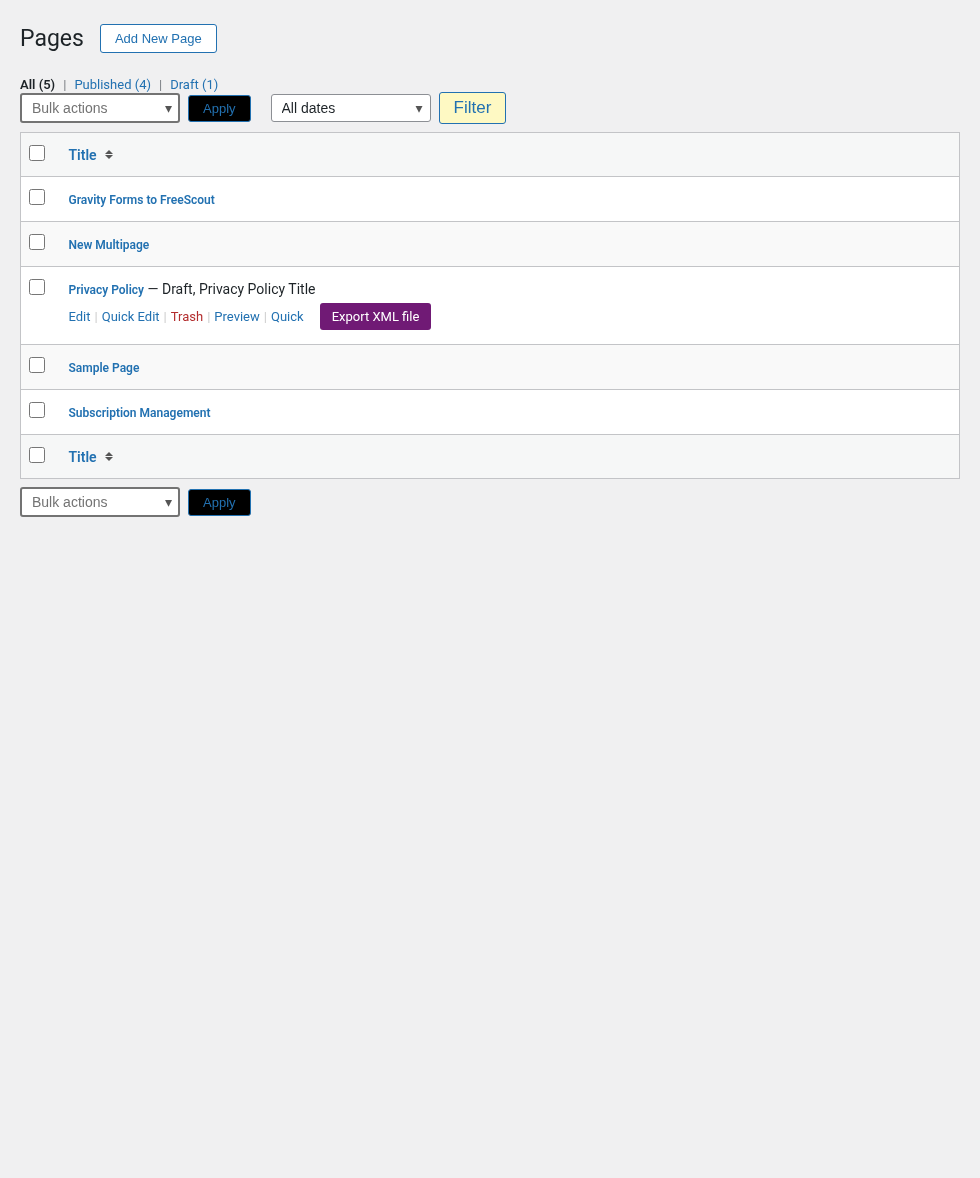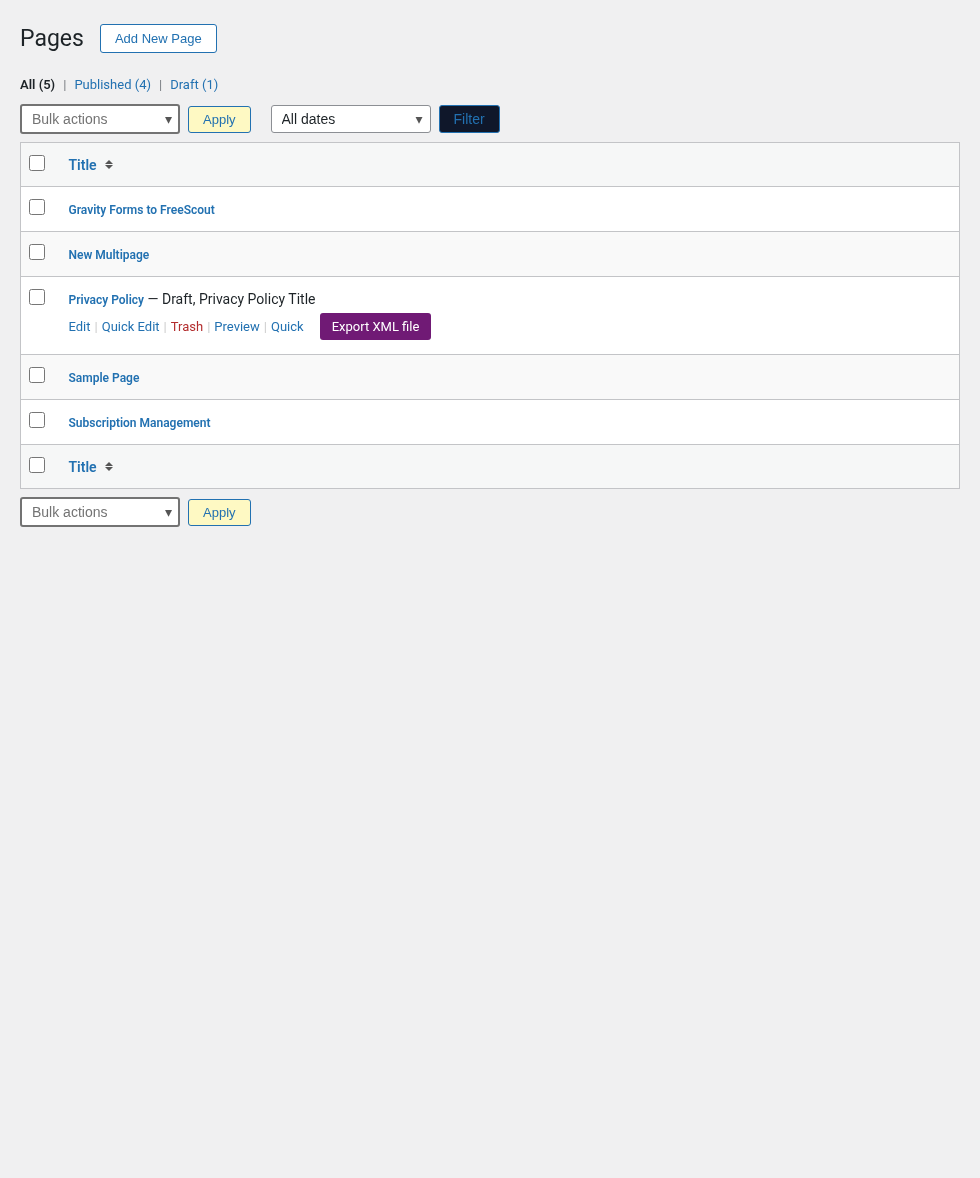--- a/index.html
+++ b/index.html
@@ -27,21 +27,20 @@
       background: #fff;
       color: #2271b1;
       padding: 6px 14px;
       font-size: 13px;
       cursor: pointer;
       border-radius: 3px;
     }
     .subsubsub {
       display: flex;
       gap: 4px;
-      margin-bottom: 12px;
       font-size: 13px;
       align-items: flex-end;
     }
     .subsubsub-link {
       color: #2271b1;
       text-decoration: none;
       cursor: pointer;
     }
     .subsubsub-current {
       color: #1d2327;
@@ -75,21 +74,21 @@
       color: #737373;
     }
     .bulk-actions-wrapper .chevron {
       position: absolute;
       right: 8px;
       pointer-events: none;
       color: #555;
     }
     .apply-btn {
       border: 1px solid #2271b1;
-      background: #fef9c3;
+      background: #000000;
       color: #2271b1;
       padding: 5px 14px;
       font-size: 13px;
       cursor: pointer;
       border-radius: 3px;
       text-align: right;
     }
     .filter-wrapper {
       display: flex;
       align-items: center;
@@ -114,24 +113,24 @@
       color: #1d2327;
     }
     .dates-select-wrapper .chevron {
       position: absolute;
       right: 8px;
       pointer-events: none;
       color: #555;
     }
     .filter-btn {
       border: 1px solid #2271b1;
-      background: #0f172a;
+      background: #fef9c3;
       color: #2271b1;
       padding: 5px 14px;
-      font-size: 14px;
+      font-size: 17px;
       cursor: pointer;
       border-radius: 3px;
     }
     .wp-list-table {
       width: 100%;
       border-collapse: collapse;
       background: #fff;
       border: 1px solid #c3c4c7;
     }
     .wp-list-table thead th,

